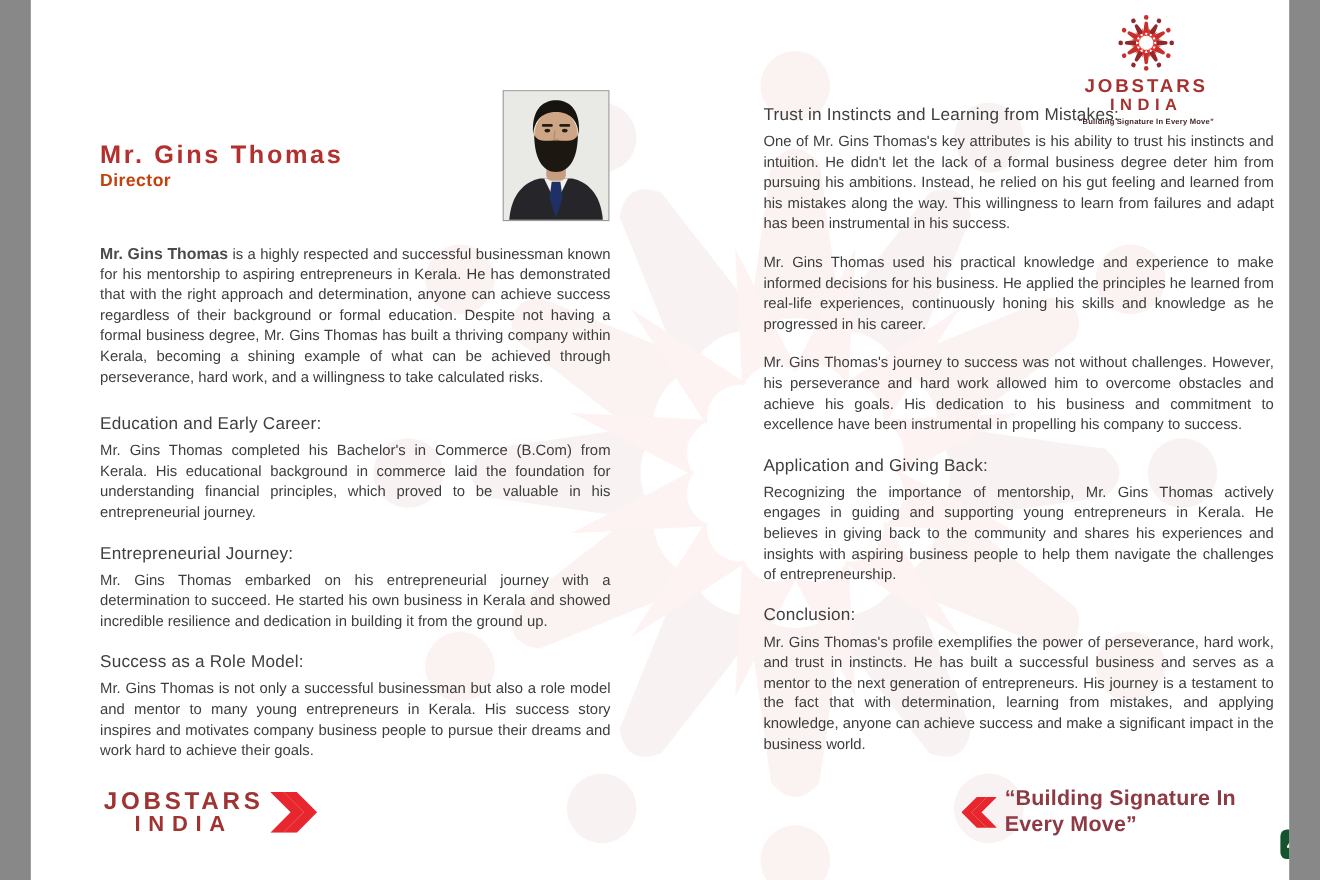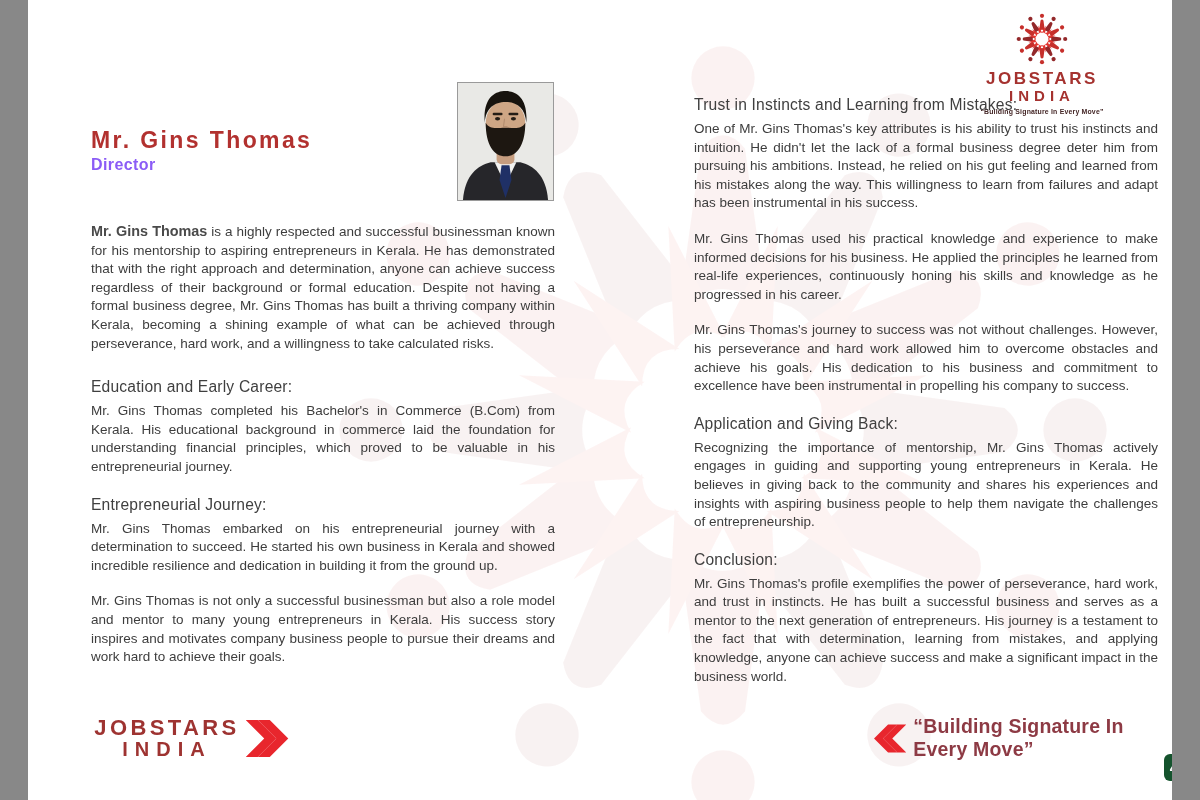--- a/index.html
+++ b/index.html
@@ -12,21 +12,21 @@
   .watermark{position:absolute;left:255px;top:-10px;width:880px;height:880px;opacity:0.055;pointer-events:none;}
   
   .logo-top{position:absolute;top:10px;right:68px;width:124px;text-align:center;}
   .logo-top .burst{width:58px;height:58px;display:block;margin:0 auto 2px auto;}
   .logo-top .brand1{font-size:17px;font-weight:bold;color:#a5322f;letter-spacing:2.6px;line-height:18px;}
   .logo-top .brand2{font-size:15px;font-weight:bold;color:#a5322f;letter-spacing:5px;line-height:16px;}
   .logo-top .tag{font-size:6.9px;font-weight:bold;color:#432525;margin-top:4px;letter-spacing:0.2px;}
   
   .name-block{position:absolute;left:63px;top:127px;}
   .person-name{font-size:23px;font-weight:bold;color:#b2312f;letter-spacing:2.4px;line-height:26px;}
-  .person-title{font-size:16px;font-weight:bold;color:#8b5cf6;letter-spacing:0.4px;margin-top:3px;}
+  .person-title{font-size:16px;font-weight:bold;color:#c2410c;letter-spacing:0.4px;margin-top:3px;}
   
   .photo{position:absolute;left:429px;top:82px;width:97px;height:119px;border:1px solid #9a9a9a;box-sizing:border-box;background:#e9e9e6;}
   .photo svg{display:block;width:100%;height:100%;}
   
   .col{position:absolute;width:464px;}
   .col-left{left:63px;top:222px;}
   .col-right{left:666px;top:94px;}
   .body-p{font-size:13.5px;line-height:18.6px;color:#3d3d3d;text-align:justify;margin:0;}
   .lead{font-size:14.4px;font-weight:bold;color:#4a4a4a;}
   .sec{margin:0 0 17px 0;}
@@ -184,20 +184,21 @@
 
     <div class="sec">
       <h3>Education and Early Career:</h3>
       <p class="body-p">Mr. Gins Thomas completed his Bachelor's in Commerce (B.Com) from Kerala. His educational background in commerce laid the foundation for understanding financial principles, which proved to be valuable in his entrepreneurial journey.</p>
     </div>
     <div class="sec">
       <h3>Entrepreneurial Journey:</h3>
       <p class="body-p">Mr. Gins Thomas embarked on his entrepreneurial journey with a determination to succeed. He started his own business in Kerala and showed incredible resilience and dedication in building it from the ground up.</p>
     </div>
     <div class="sec">
+      <h3>Success as a Role Model:</h3>
       <p class="body-p">Mr. Gins Thomas is not only a successful businessman but also a role model and mentor to many young entrepreneurs in Kerala. His success story inspires and motivates company business people to pursue their dreams and work hard to achieve their goals.</p>
     </div>
   </div>
 
   <div class="col col-right">
     <div class="sec">
       <h3>Trust in Instincts and Learning from Mistakes:</h3>
       <p class="body-p">One of Mr. Gins Thomas's key attributes is his ability to trust his instincts and intuition. He didn't let the lack of a formal business degree deter him from pursuing his ambitions. Instead, he relied on his gut feeling and learned from his mistakes along the way. This willingness to learn from failures and adapt has been instrumental in his success.</p>
     </div>
     <div class="sec">

